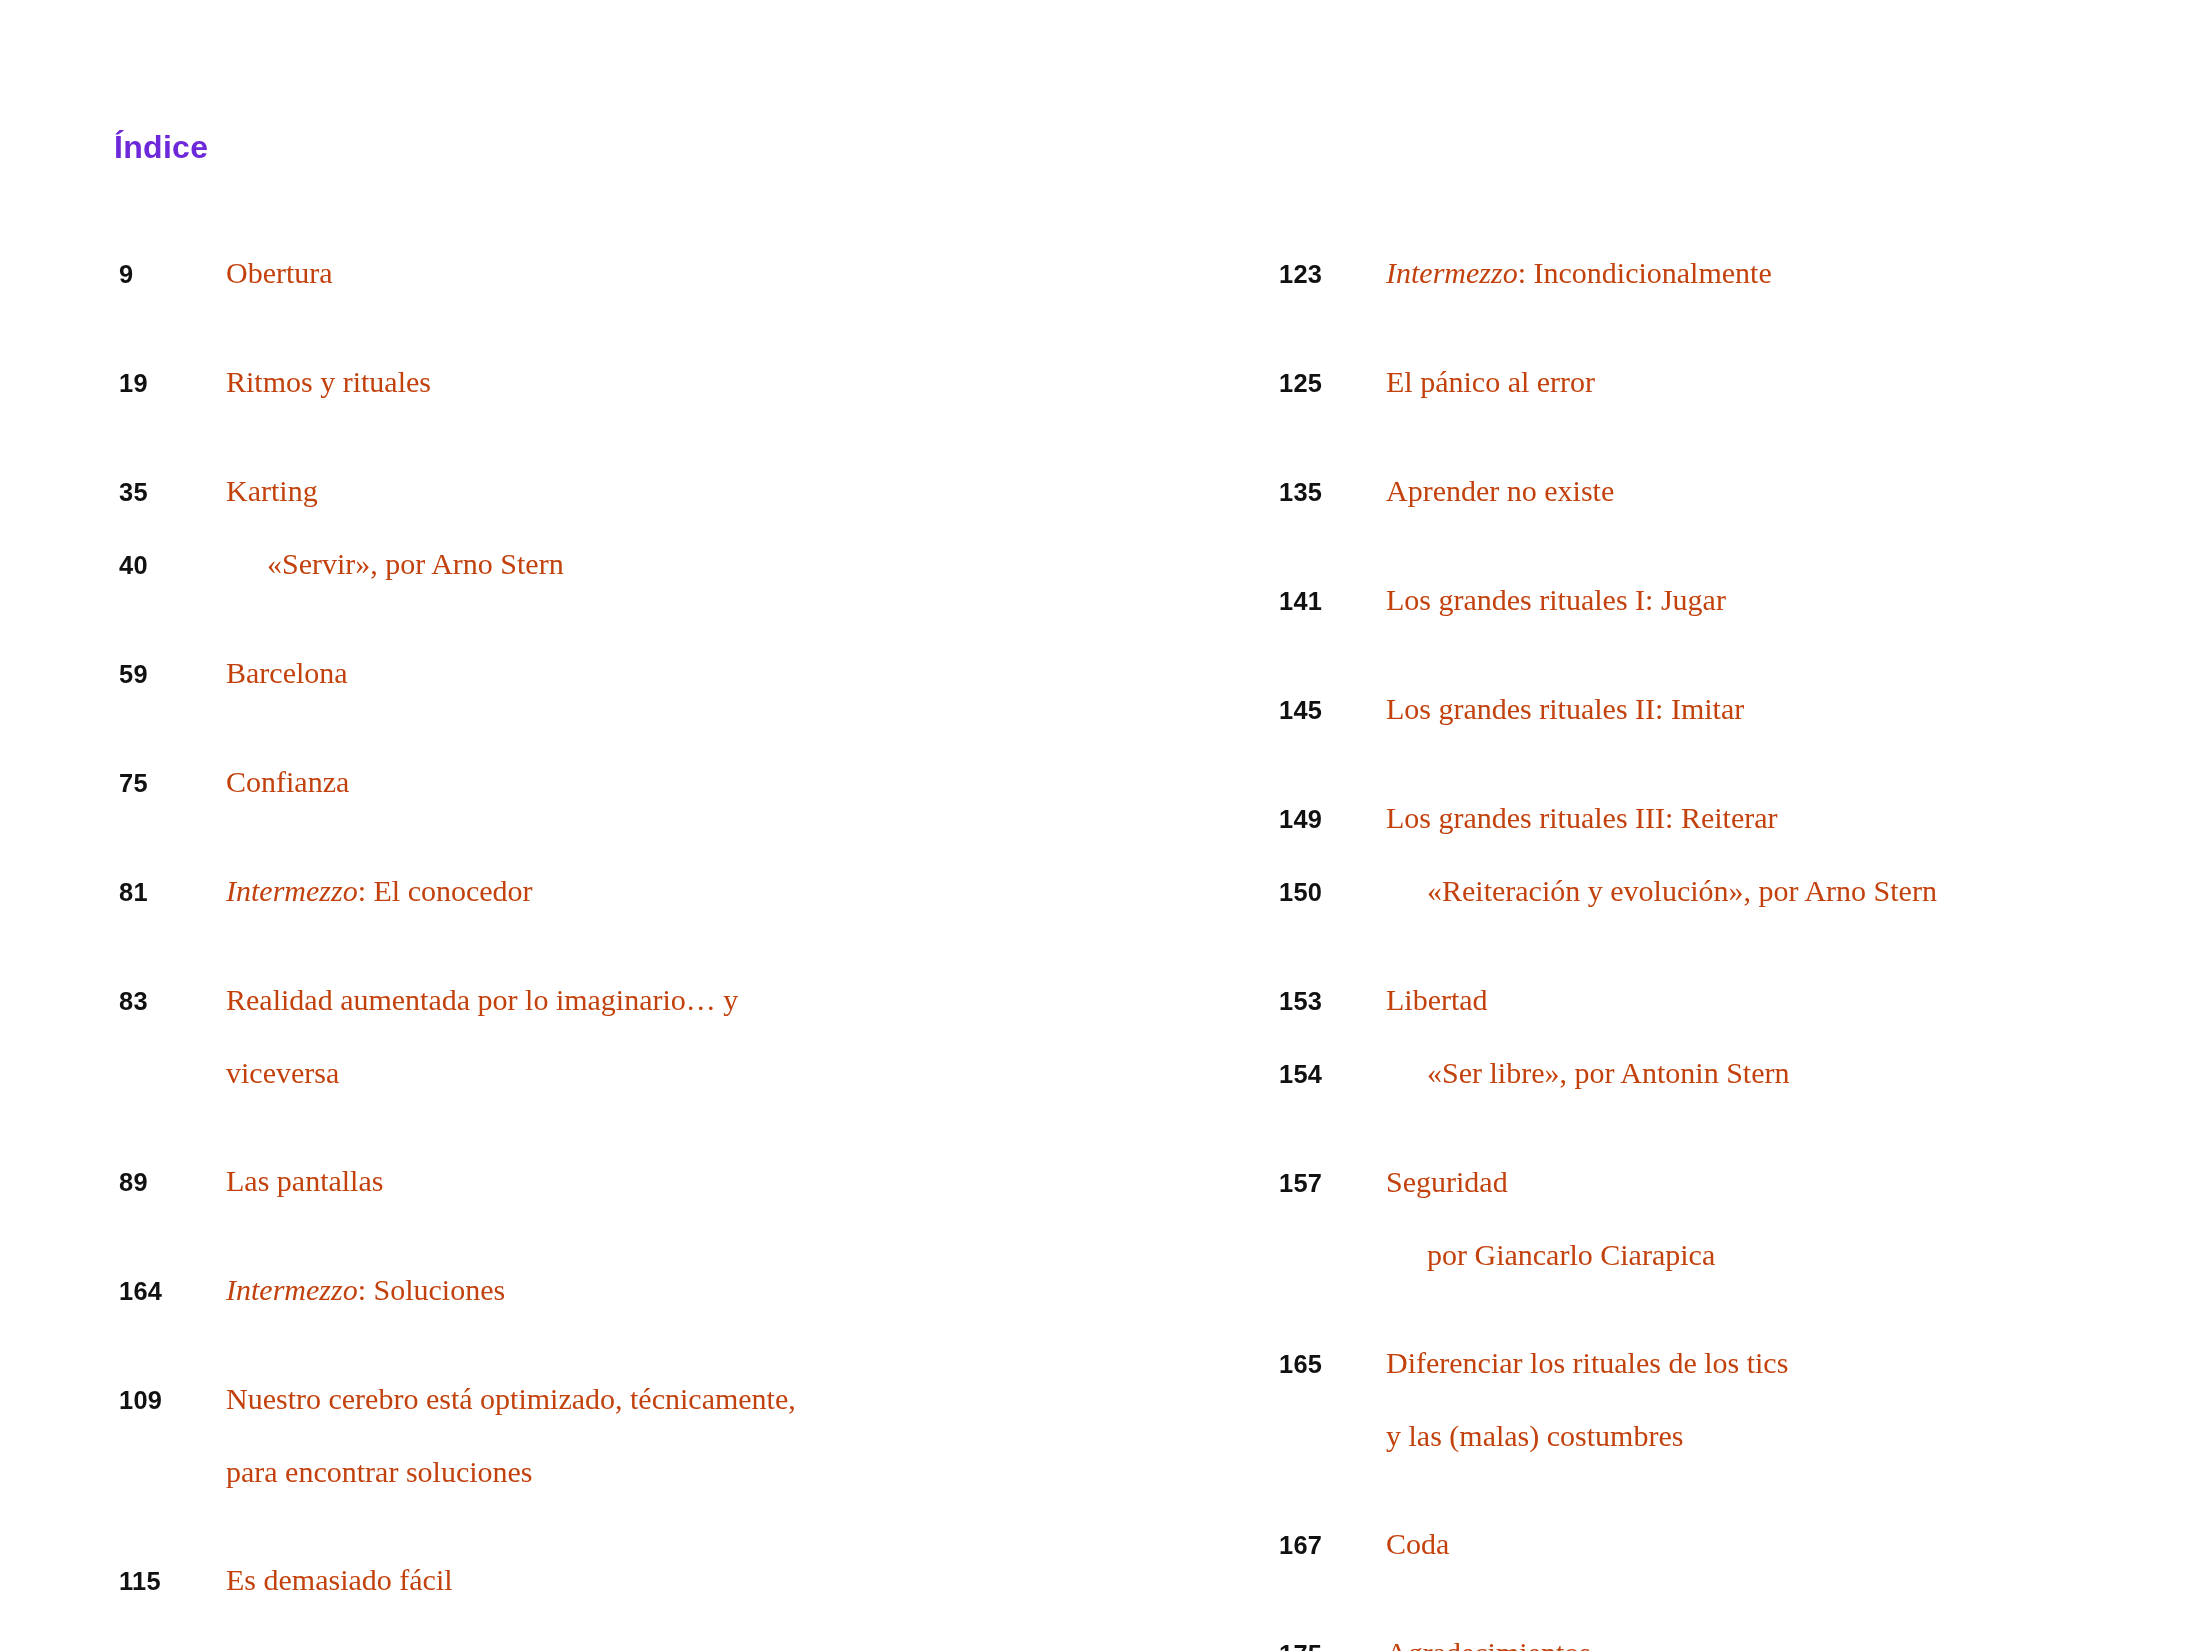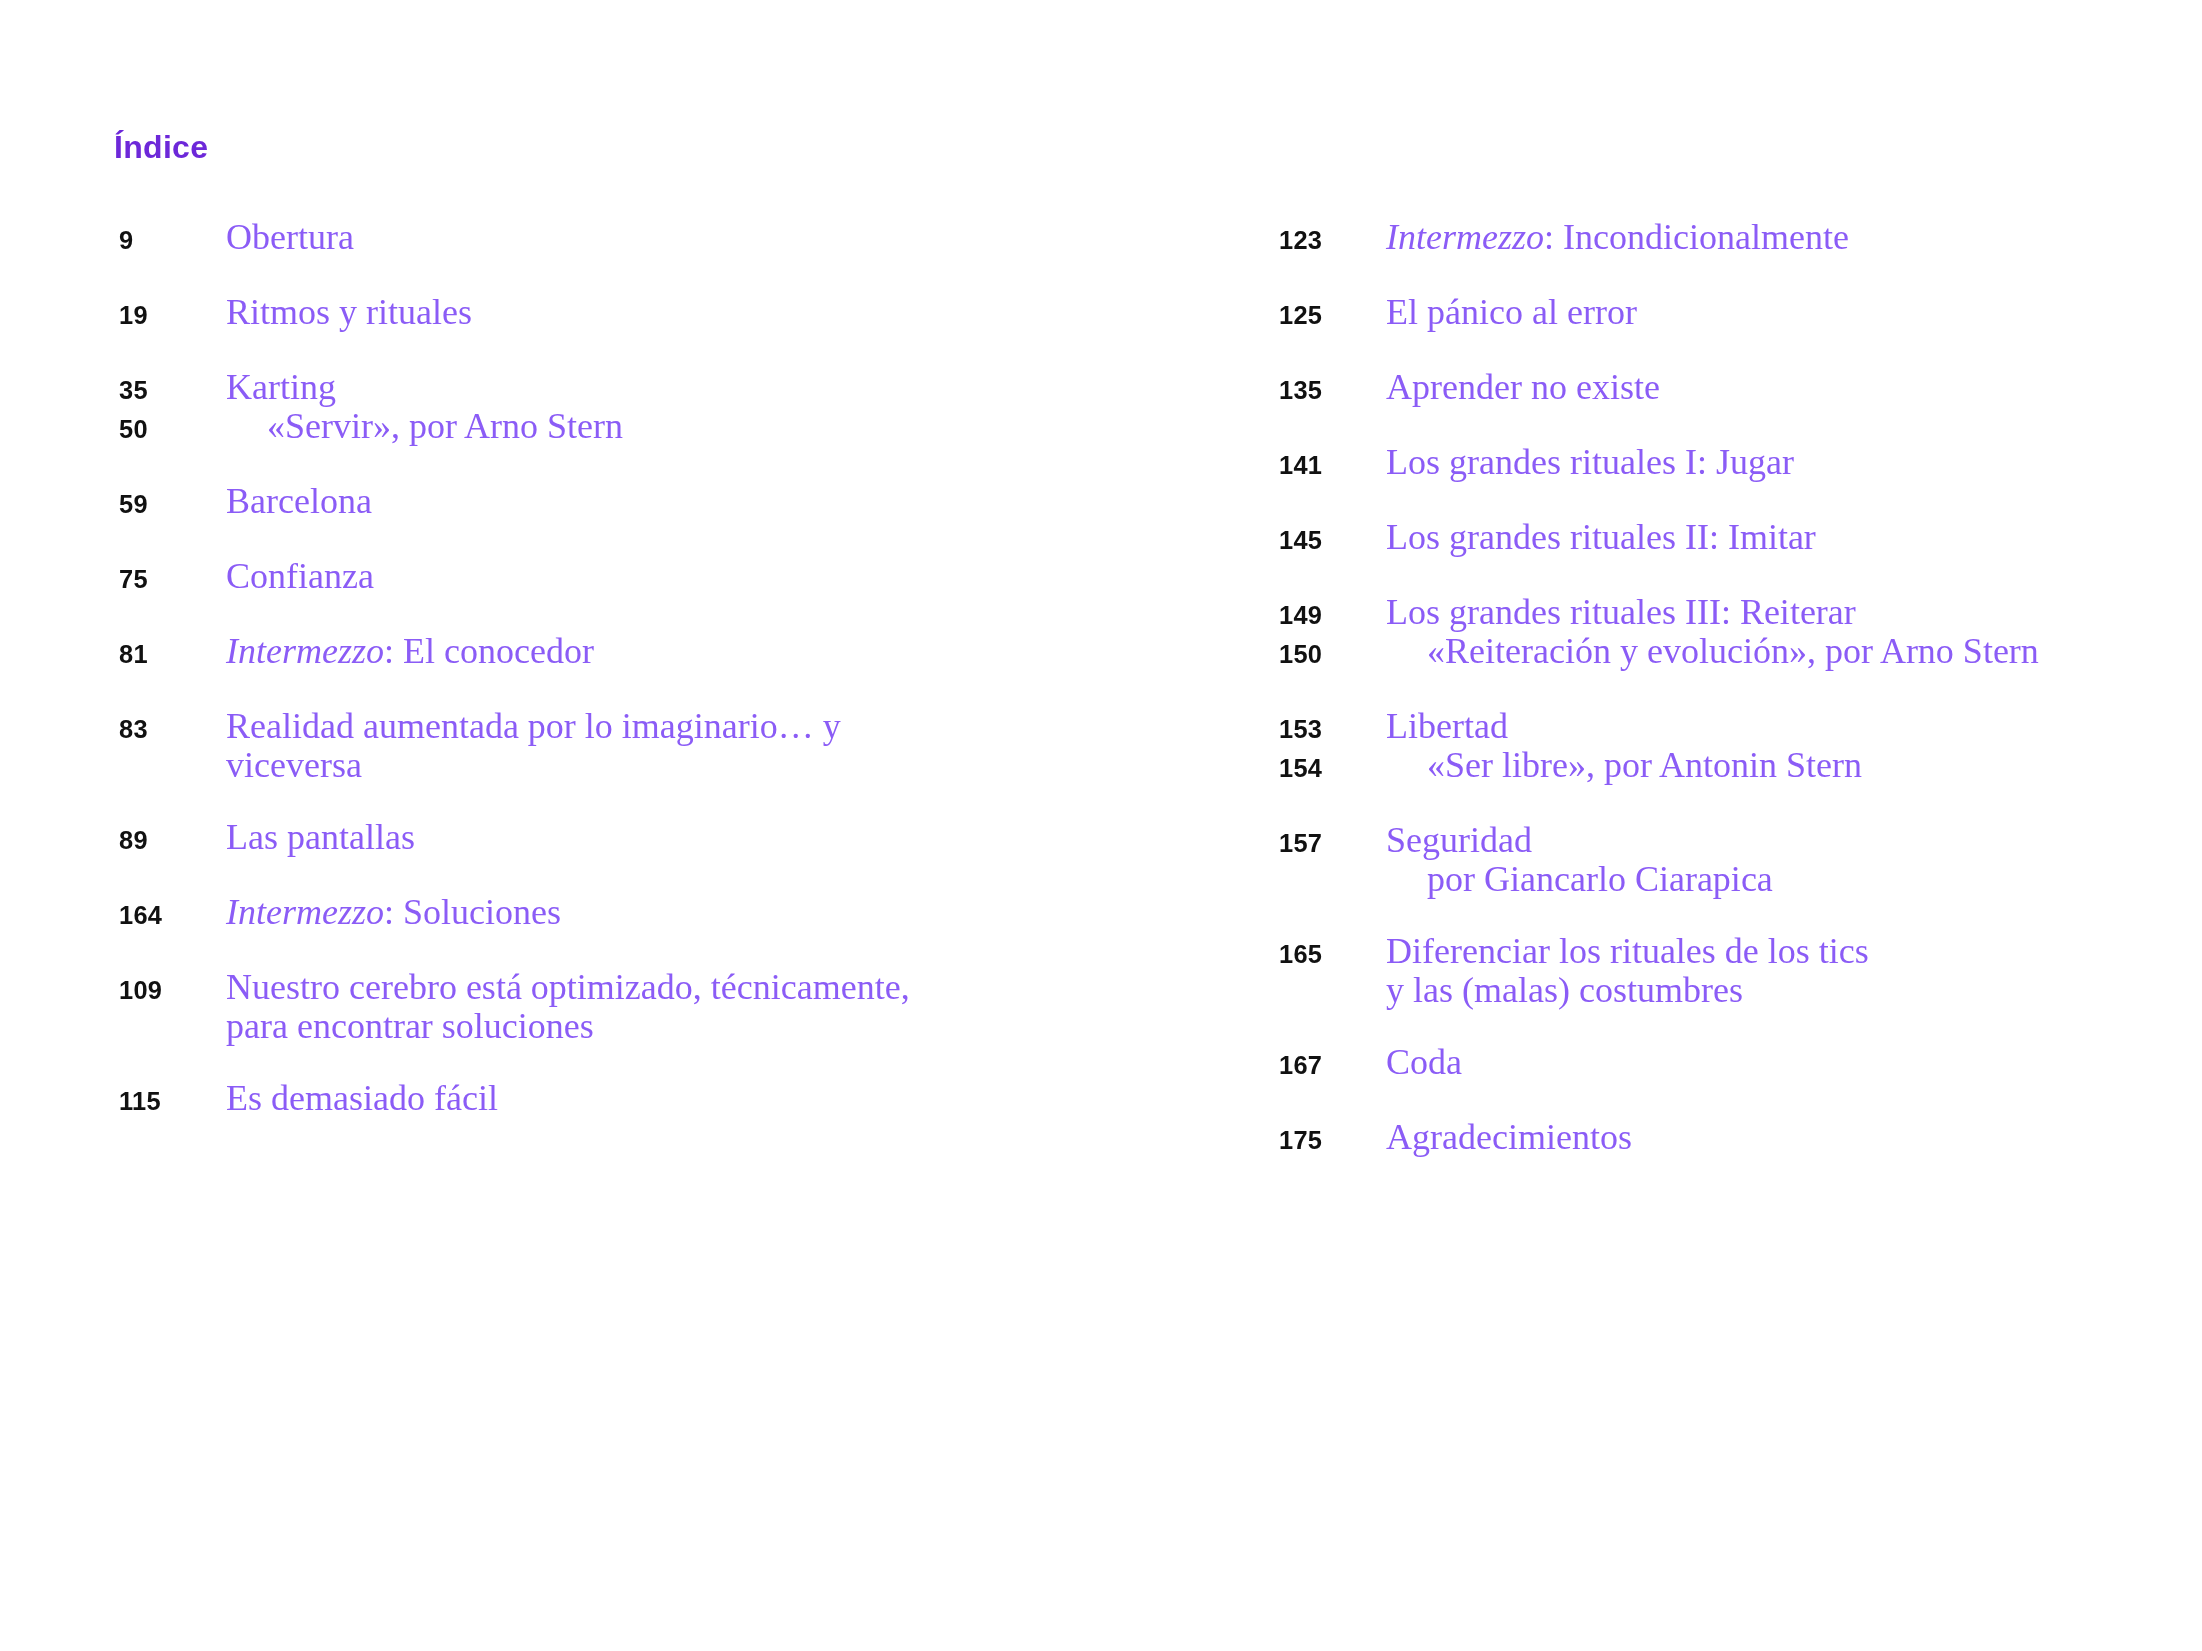--- a/index.html
+++ b/index.html
@@ -38,22 +38,23 @@
   }
   .num {
     flex: 0 0 107px;
     font-family: "Liberation Sans", sans-serif;
     font-weight: 700;
     font-size: 25.4px;
     letter-spacing: 0.3px;
     color: #111111;
   }
   .title {
-    font-size: 36px;
-    color: #8b5cf6;
+    font-size: 30px;
+    color: #c2410c;
+    margin-top: 36px;
   }
   .title.ind { padding-left: 41px; }
   .title em { font-style: italic; }
 </style>
 </head>
 <body>
 
 <div class="page">
   <h1 class="page-title">Índice</h1>
   <div class="col col-left">
@@ -68,21 +69,21 @@
           <span class="num">19</span>
           <span class="title"><span>Ritmos y rituales</span></span>
         </div>
       </div>
       <div class="block">
         <div class="row">
           <span class="num">35</span>
           <span class="title"><span>Karting</span></span>
         </div>
         <div class="row">
-          <span class="num">50</span>
+          <span class="num">40</span>
           <span class="title ind"><span>«Servir», por Arno Stern</span></span>
         </div>
       </div>
       <div class="block">
         <div class="row">
           <span class="num">59</span>
           <span class="title"><span>Barcelona</span></span>
         </div>
       </div>
       <div class="block">

